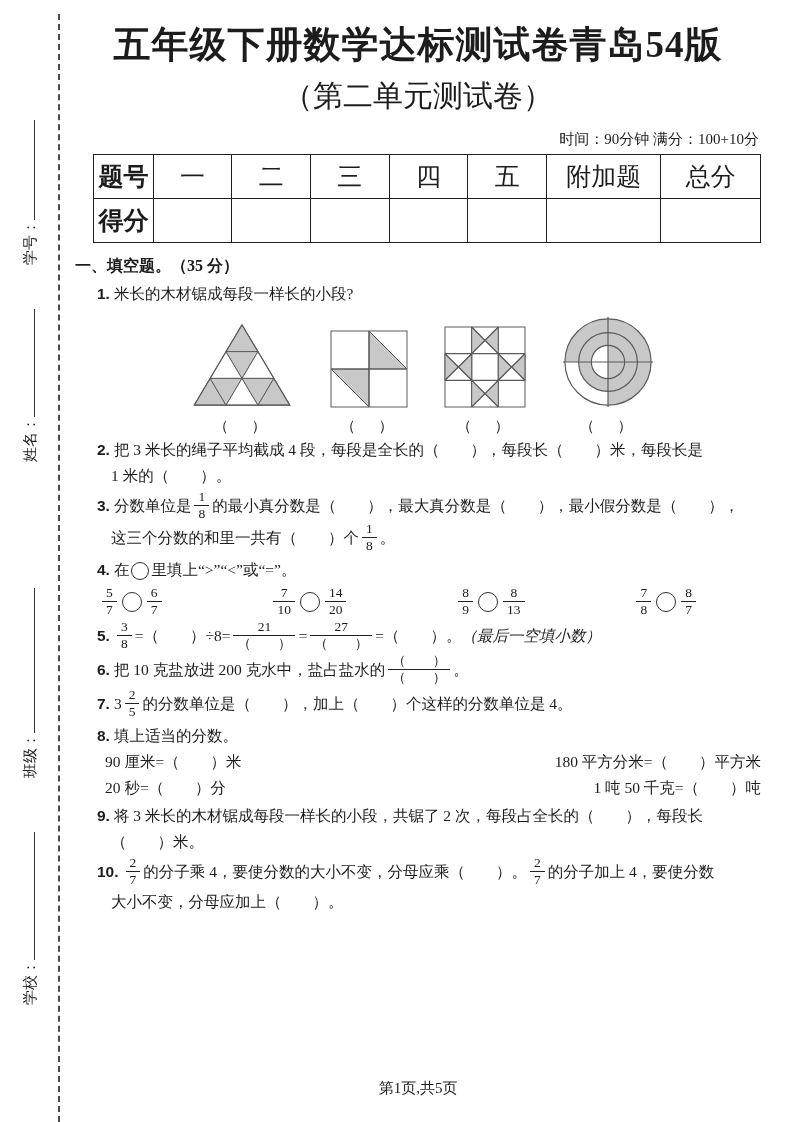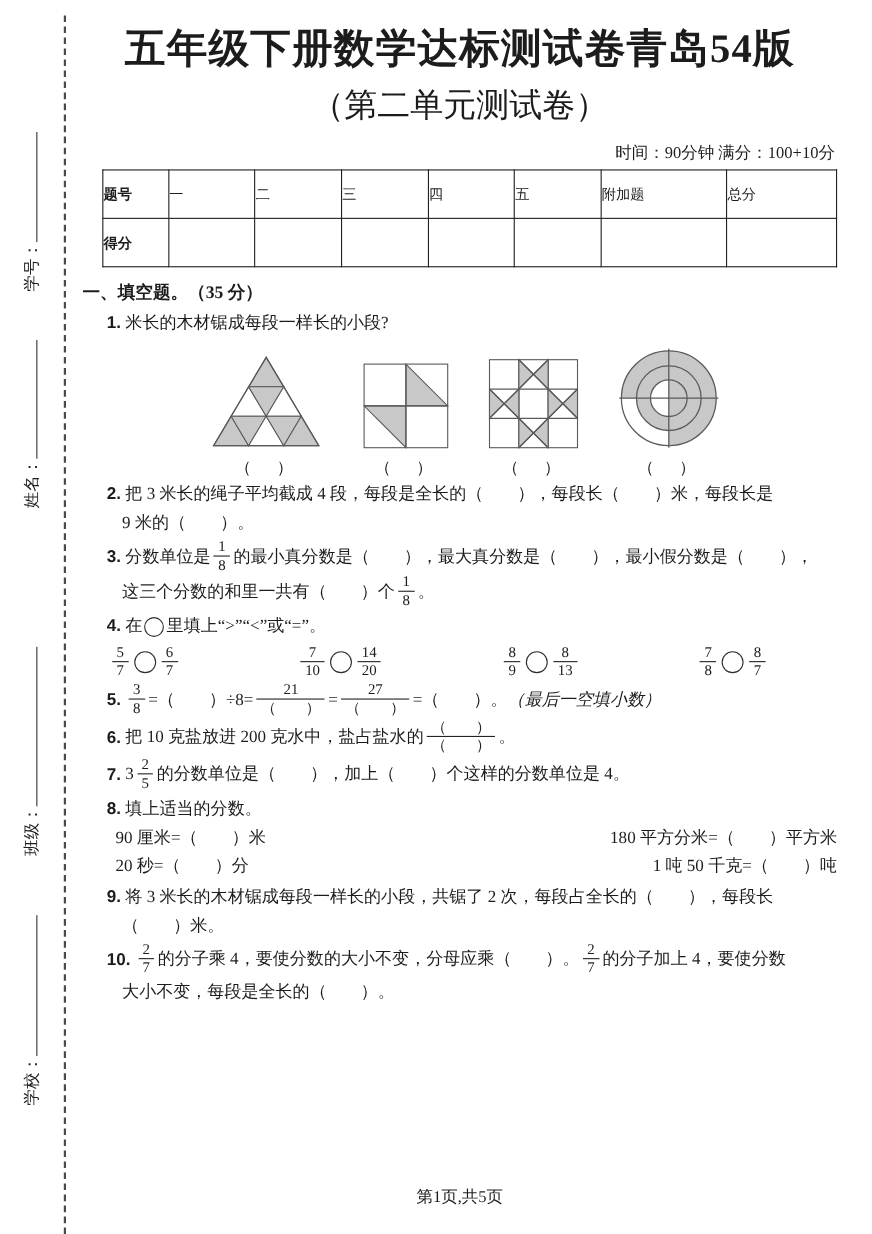--- a/index.html
+++ b/index.html
@@ -14,22 +14,22 @@
   .ml-name{left:-80px;top:341px;} .ml-name .ul{width:108px;}
   .ml-class{left:-80px;top:657px;} .ml-class .ul{width:145px;}
   .ml-school{left:-80px;top:884px;} .ml-school .ul{width:128px;}
 
   .main{position:absolute;left:75px;top:22px;width:686px;}
   .title{font-size:37px;font-weight:bold;text-align:center;letter-spacing:1px;margin:0;line-height:1.25;}
   .subtitle{font-size:30px;font-weight:normal;text-align:center;margin:10px 0 0 0;line-height:1.2;}
   .meta{font-size:15px;text-align:right;margin:16px 2px 5px 0;}
 
   table.score{border-collapse:collapse;margin-left:18px;table-layout:fixed;}
-  table.score td{border:1.6px solid #1f1f1f;height:43px;
-                 font-size:13px;padding:0;font-family:Liberation Serif, serif;}
+  table.score td{border:1.6px solid #1f1f1f;height:43px;text-align:center;
+                 font-size:25px;padding:0;font-family:Liberation Serif, serif;}
   td.c-label{width:59px;font-weight:bold;}
   td.c-num{width:78px;} td.c-extra{width:114px;} td.c-total{width:99px;}
 
   .sec-head{font-size:16px;font-weight:bold;margin:13px 0 4px 0;}
   .qs{margin-left:22px;font-size:15.5px;line-height:26px;}
   .q{margin:2px 0;}
   .q .cont{padding-left:14px;}
   .qno{font-weight:bold;font-family:"Liberation Sans","DejaVu Sans",sans-serif;margin-right:4px;}
 
   .frac{display:inline-block;text-align:center;vertical-align:middle;margin:0 3px;
@@ -168,21 +168,21 @@
             <circle class="figline" cx="48" cy="48" r="17"></circle>
             <line class="figline" x1="2" y1="48" x2="94" y2="48"></line>
             <line class="figline" x1="48" y1="2" x2="48" y2="94"></line>
           </svg>
           <span class="ablank">（　）</span>
         </div>
       </div>
 
       <div class="q">
         <div><span class="qno">2.</span><span>把 3 米长的绳子平均截成 4 段，每段是全长的（　　），每段长（　　）米，每段长是</span></div>
-        <div class="cont">9 米的（　　）。</div>
+        <div class="cont">1 米的（　　）。</div>
       </div>
 
       <div class="q">
         <div>
           <span class="qno">3.</span><span>分数单位是</span><span class="frac"><span class="num">1</span><span class="den">8</span></span><span>的最小真分数是（　　），最大真分数是（　　），最小假分数是（　　），</span>
         </div>
         <div class="cont">
           <span>这三个分数的和里一共有（　　）个</span><span class="frac"><span class="num">1</span><span class="den">8</span></span><span>。</span>
         </div>
       </div>
@@ -225,20 +225,20 @@
 
       <div class="q">
         <div><span class="qno">9.</span><span>将 3 米长的木材锯成每段一样长的小段，共锯了 2 次，每段占全长的（　　），每段长</span></div>
         <div class="cont">（　　）米。</div>
       </div>
 
       <div class="q">
         <div>
           <span class="qno">10.</span><span class="frac"><span class="num">2</span><span class="den">7</span></span><span>的分子乘 4，要使分数的大小不变，分母应乘（　　）。</span><span class="frac"><span class="num">2</span><span class="den">7</span></span><span>的分子加上 4，要使分数</span>
         </div>
-        <div class="cont">大小不变，每段是全长的（　　）。</div>
+        <div class="cont">大小不变，分母应加上（　　）。</div>
       </div>
 
     </div>
   </div>
 
   <div class="footer">第1页,共5页</div>
 </div>
 
 </body></html>

